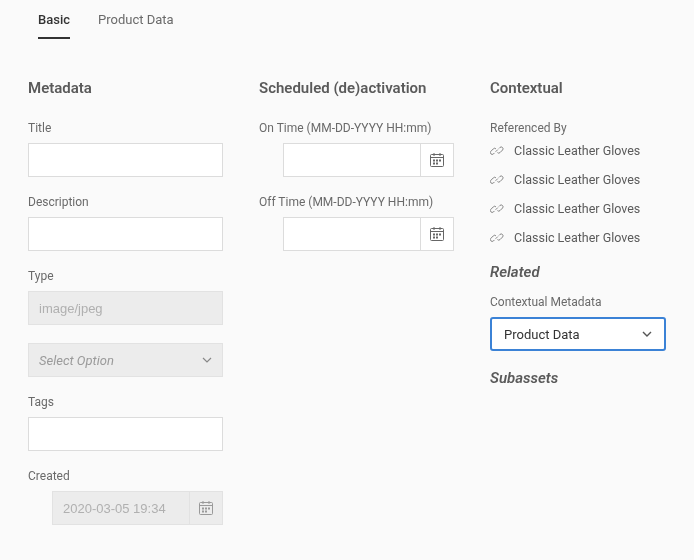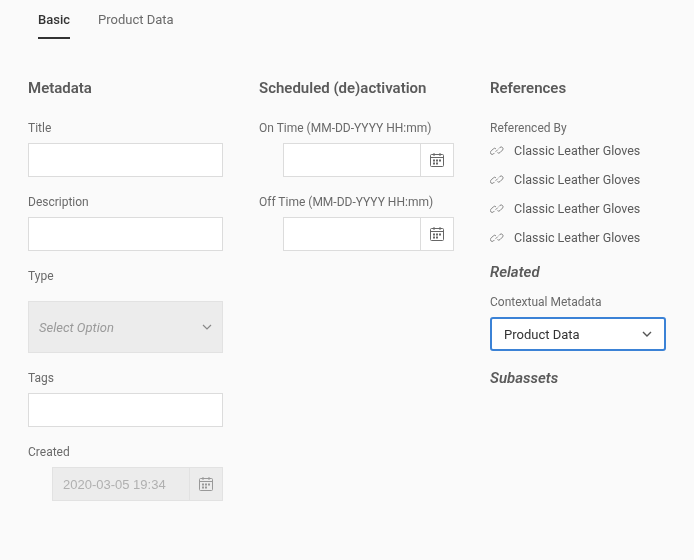--- a/index.html
+++ b/index.html
@@ -94,21 +94,21 @@
       align-items: center;
       justify-content: center;
       cursor: pointer;
     }
     .input-addon.disabled {
       background: #ececec;
       border-color: #e2e2e2;
     }
     .select {
       width: 100%;
-      height: 52px;
+      height: 34px;
       border: 1px solid #e2e2e2;
       background: #ececec;
       padding: 0 10px;
       font-size: 13px;
       color: #9a9a9a;
       font-style: italic;
       display: flex;
       align-items: center;
       justify-content: space-between;
       cursor: pointer;
@@ -167,20 +167,21 @@
       <input class="input" type="text" value="" style="">
     </div>
 
     <div class="field">
       <span class="field-label">Description</span>
       <input class="input" type="text" value="" style="">
     </div>
 
     <div class="field">
       <span class="field-label">Type</span>
+      <input class="input disabled" type="text" disabled="" value="image/jpeg" style="">
     </div>
 
     <div class="field">
       <div class="select">
         <span>Select Option</span>
         <svg class="chevron" viewBox="0 0 10 10">
             <path d="M1 3 L5 7 L9 3" stroke="#888" stroke-width="1.2" fill="none"></path>
           </svg>
       </div>
     </div>
@@ -249,21 +250,21 @@
               <rect x="10" y="7.5" width="2" height="2" fill="#666"></rect>
               <rect x="4" y="10.5" width="2" height="2" fill="#666"></rect>
               <rect x="7" y="10.5" width="2" height="2" fill="#666"></rect>
             </svg>
         </div>
       </div>
     </div>
   </div>
 
   <div class="col col-right">
-    <h3>References</h3>
+    <h3>Contextual</h3>
 
     <div class="field">
       <span class="field-label">Referenced By</span>
       <div style="">
         <div class="ref-item">
           <svg class="link-icon" viewBox="0 0 16 16">
               <path d="M6.5 9.5 L9.5 6.5 M5 11 L3.5 12.5 a2.5 2.5 0 0 1 -3.5 -3.5 L3.5 5.5 a2.5 2.5 0 0 1 3.5 0 M11 5 L12.5 3.5 a2.5 2.5 0 0 1 3.5 3.5 L12.5 10.5 a2.5 2.5 0 0 1 -3.5 0" stroke="#777" stroke-width="1.2" fill="none" transform="scale(0.85) translate(1,1)"></path>
             </svg>
           <span>Classic Leather Gloves</span>
         </div>

